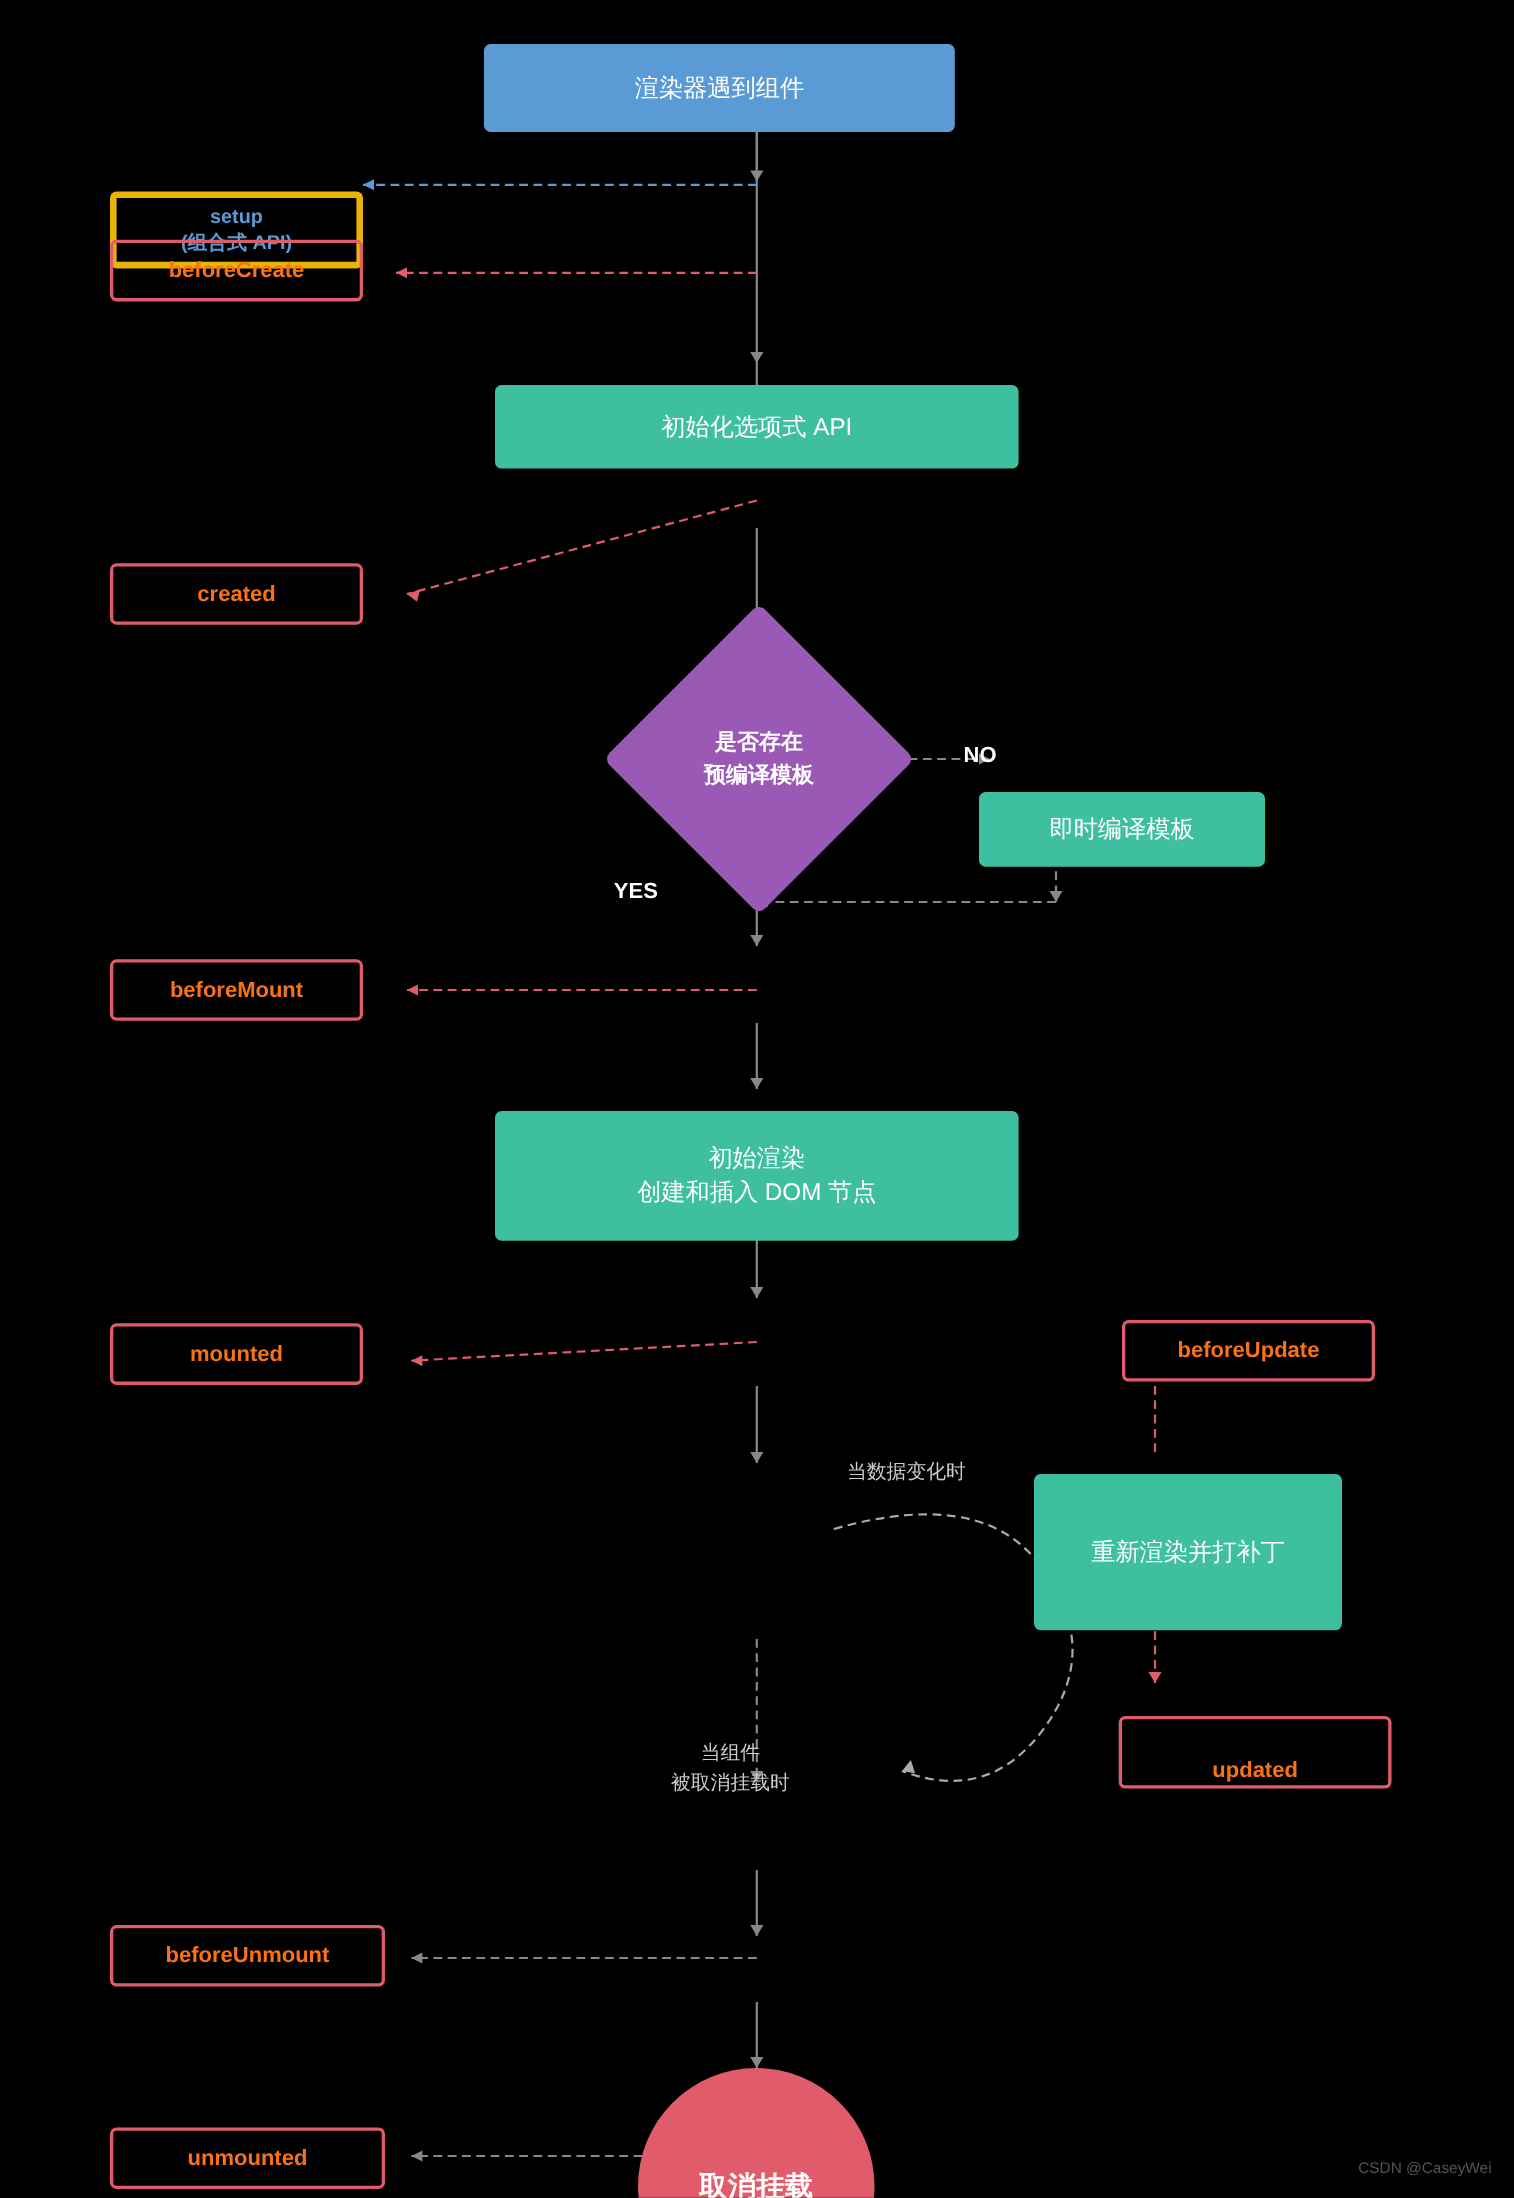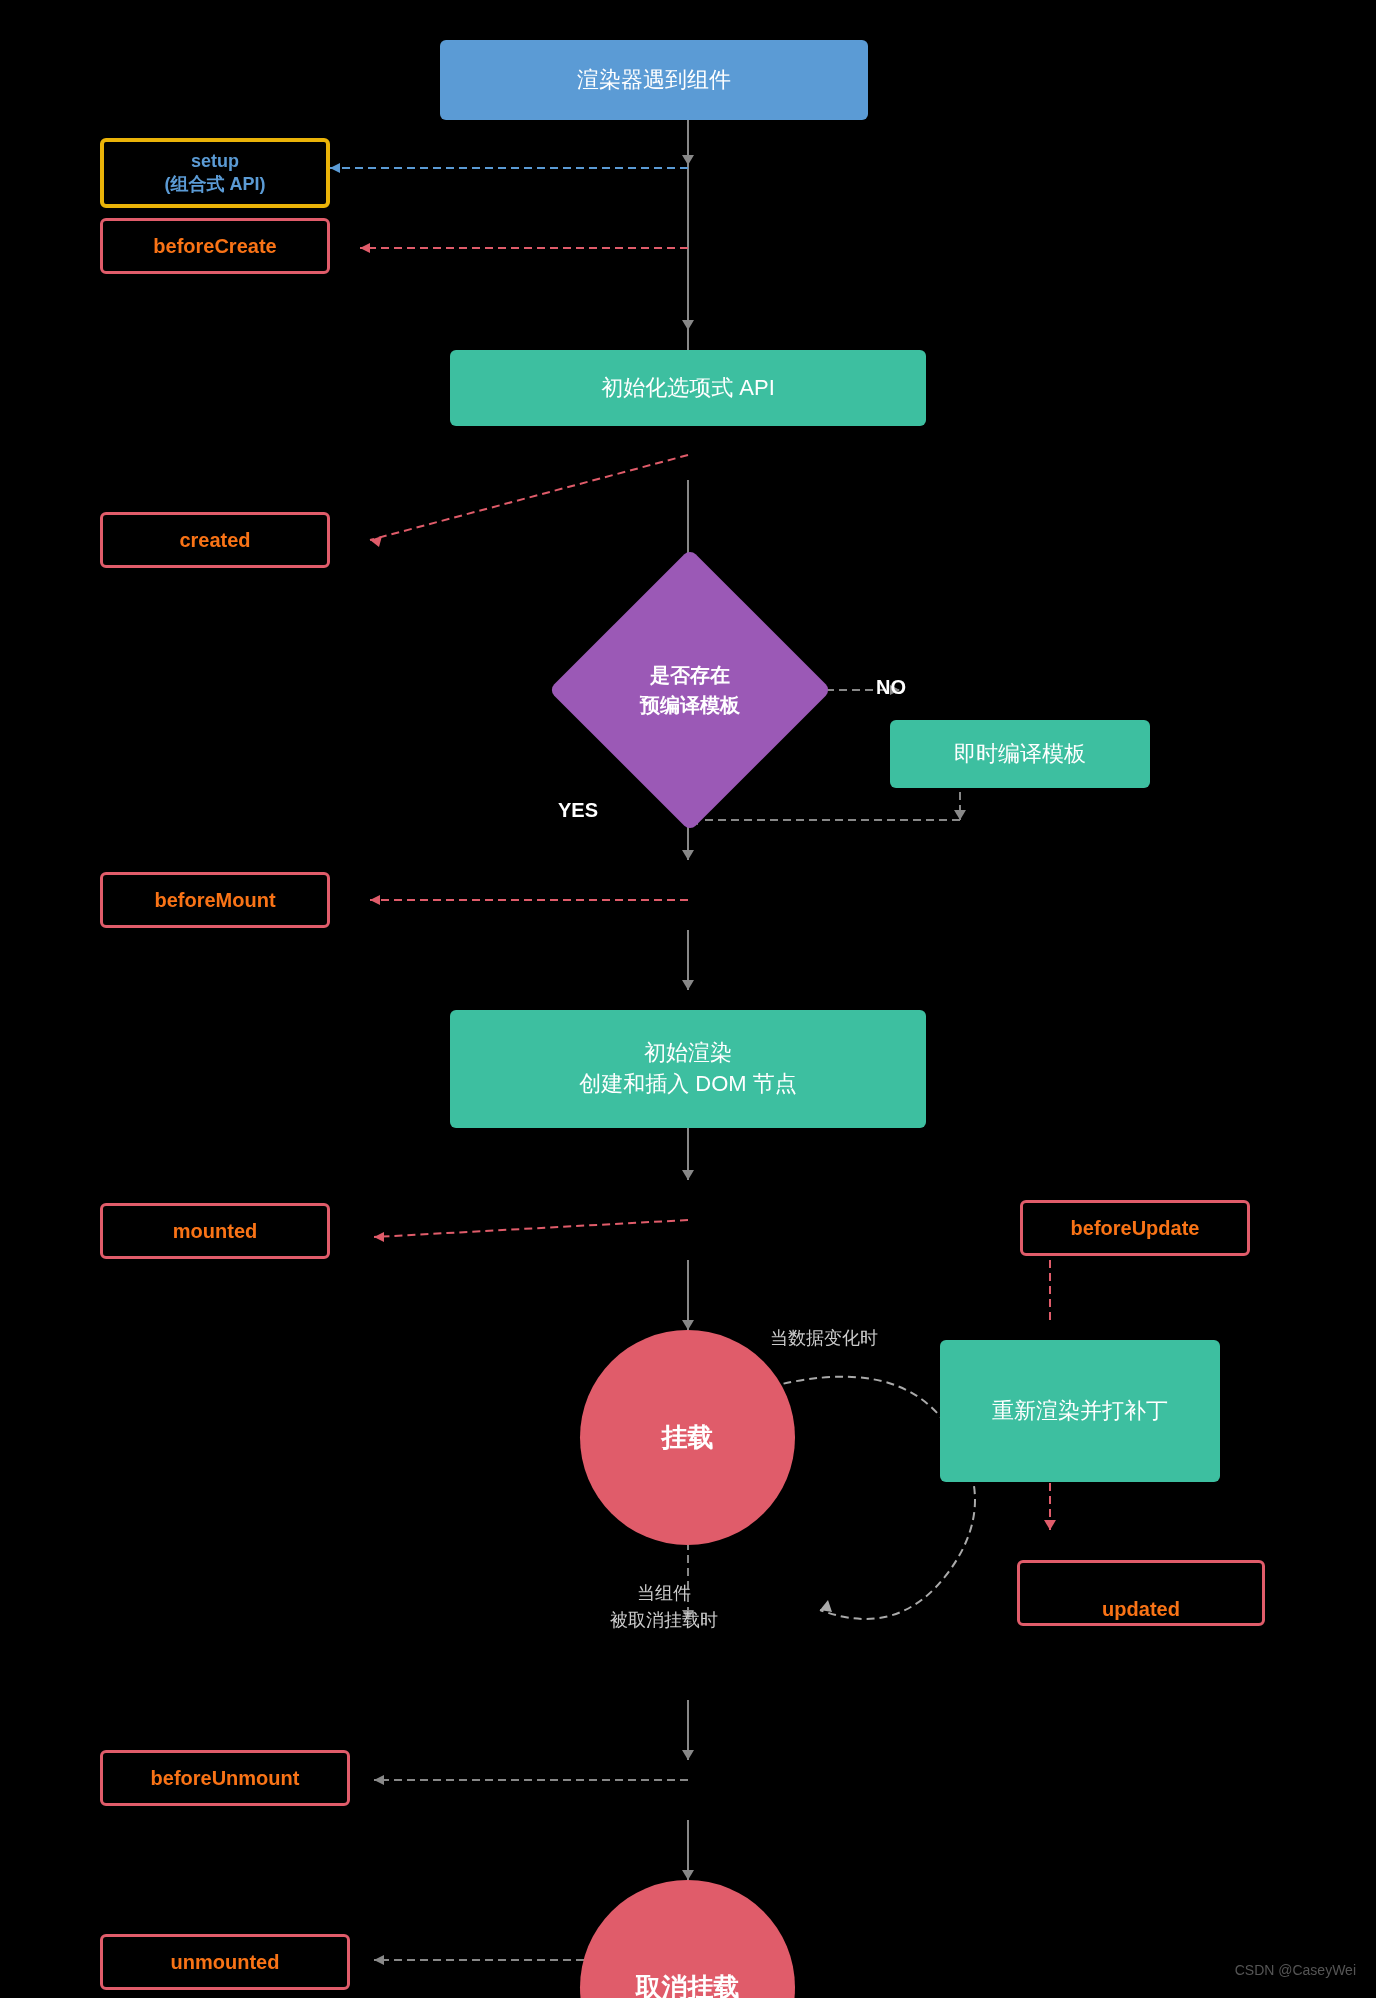--- a/index.html
+++ b/index.html
@@ -39,25 +39,26 @@
     }
     .box-red-outline {
       background: transparent;
       border: 3px solid #e05c6a;
       color: #f97316;
       font-size: 20px;
       font-weight: 600;
     }
     .box-blue-outline {
       background: transparent;
-      border: 4px solid #eab308;
+      border: 6px solid #eab308;
       color: #5b9bd5;
       font-size: 18px;
       font-weight: 600;
       border-radius: 6px;
+      margin-top: 36px;
     }
     
     .diamond-wrapper {
       position: absolute;
       display: flex;
       align-items: center;
       justify-content: center;
     }
     .diamond {
       width: 200px;
@@ -244,23 +245,20 @@
 
   <div class="box box-red-outline" style="left: 100px; top: 1203px; width: 230px; height: 56px;">
     <span>mounted</span>
   </div>
 
   <div class="box box-green" style="left: 450px; top: 990px; width: 476px; height: 118px;">
     <span style="white-space: pre-line;">初始渲染
 创建和插入 DOM 节点</span>
   </div>
 
-  <div class="circle" style="left: 580px; top: 1330px; width: 215px; height: 215px;">
-    <span>挂载</span>
-  </div>
 
   <div class="label" style="left: 770px; top: 1325px; color: #ccc; font-size: 18px;">
     <span>当数据变化时</span>
   </div>
 
   <div class="box box-red-outline" style="left: 1020px; top: 1200px; width: 230px; height: 56px;">
     <span>beforeUpdate</span>
   </div>
 
   <div class="box box-green" style="left: 940px; top: 1320px; width: 280px; height: 142px;">

